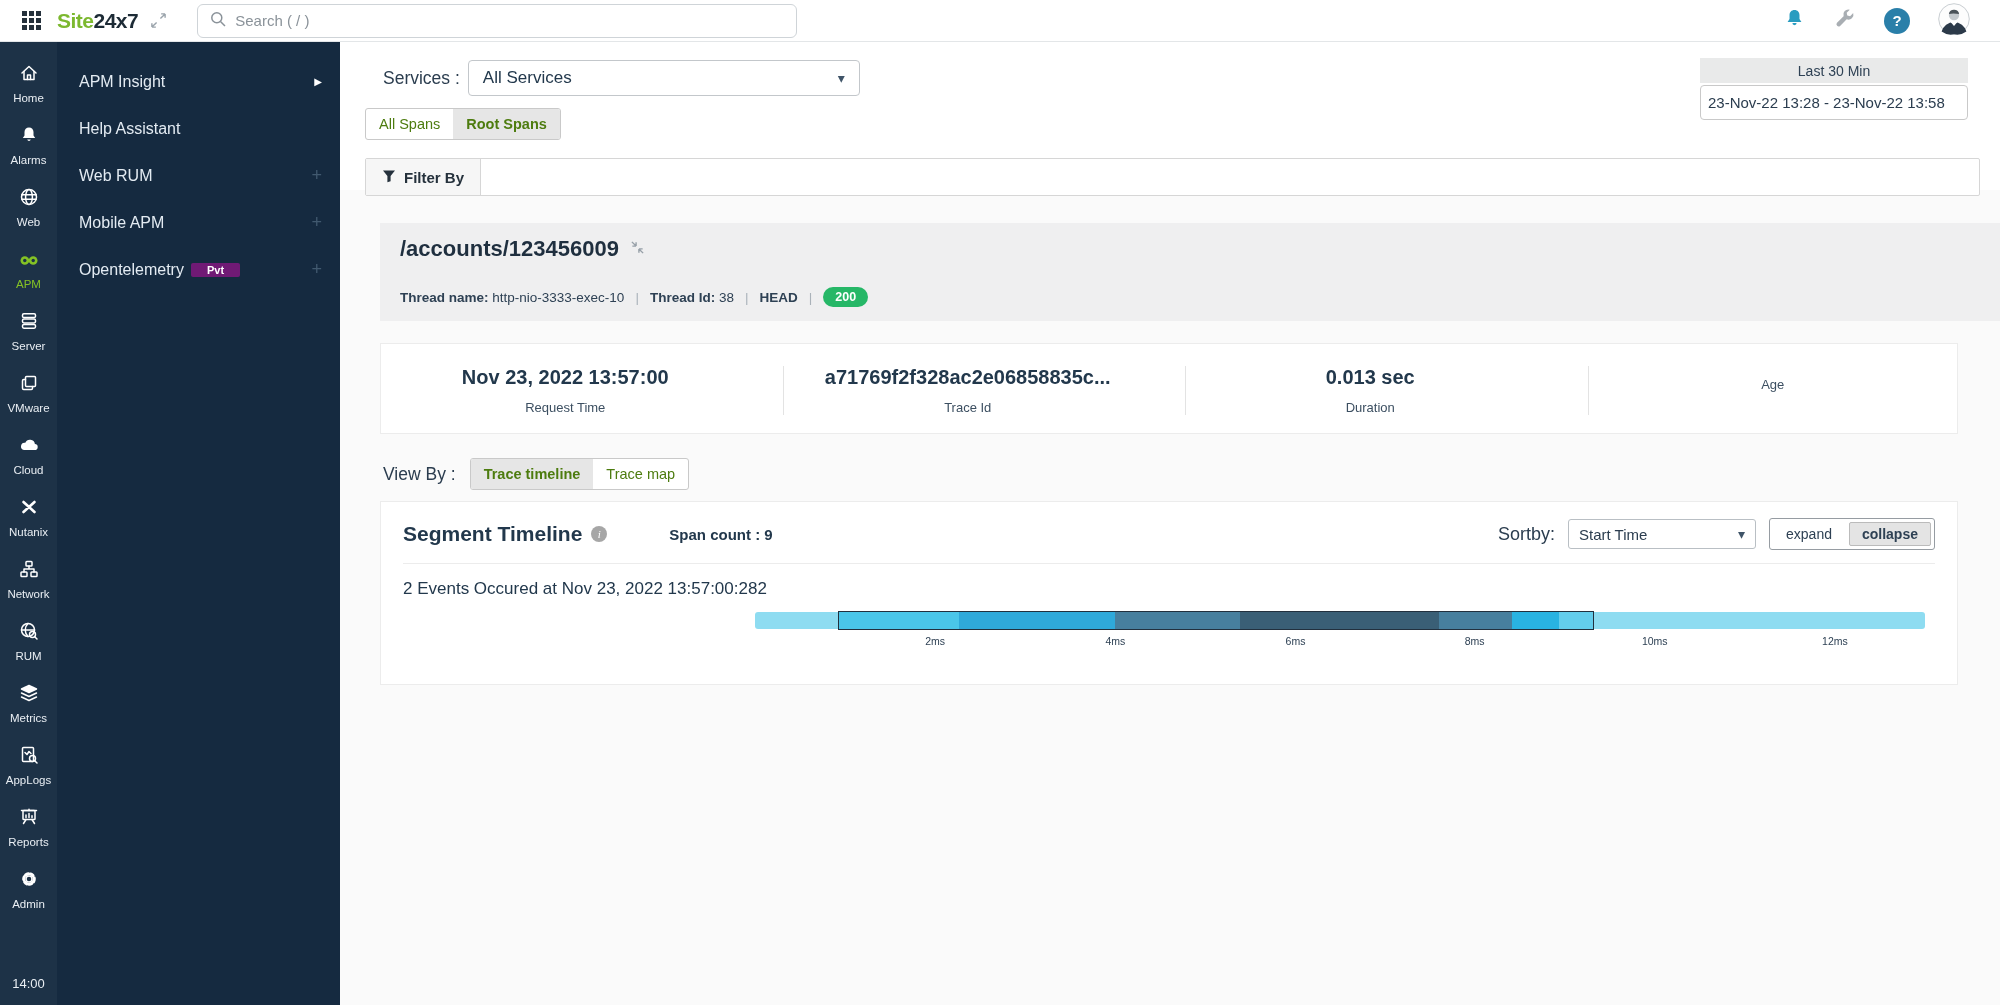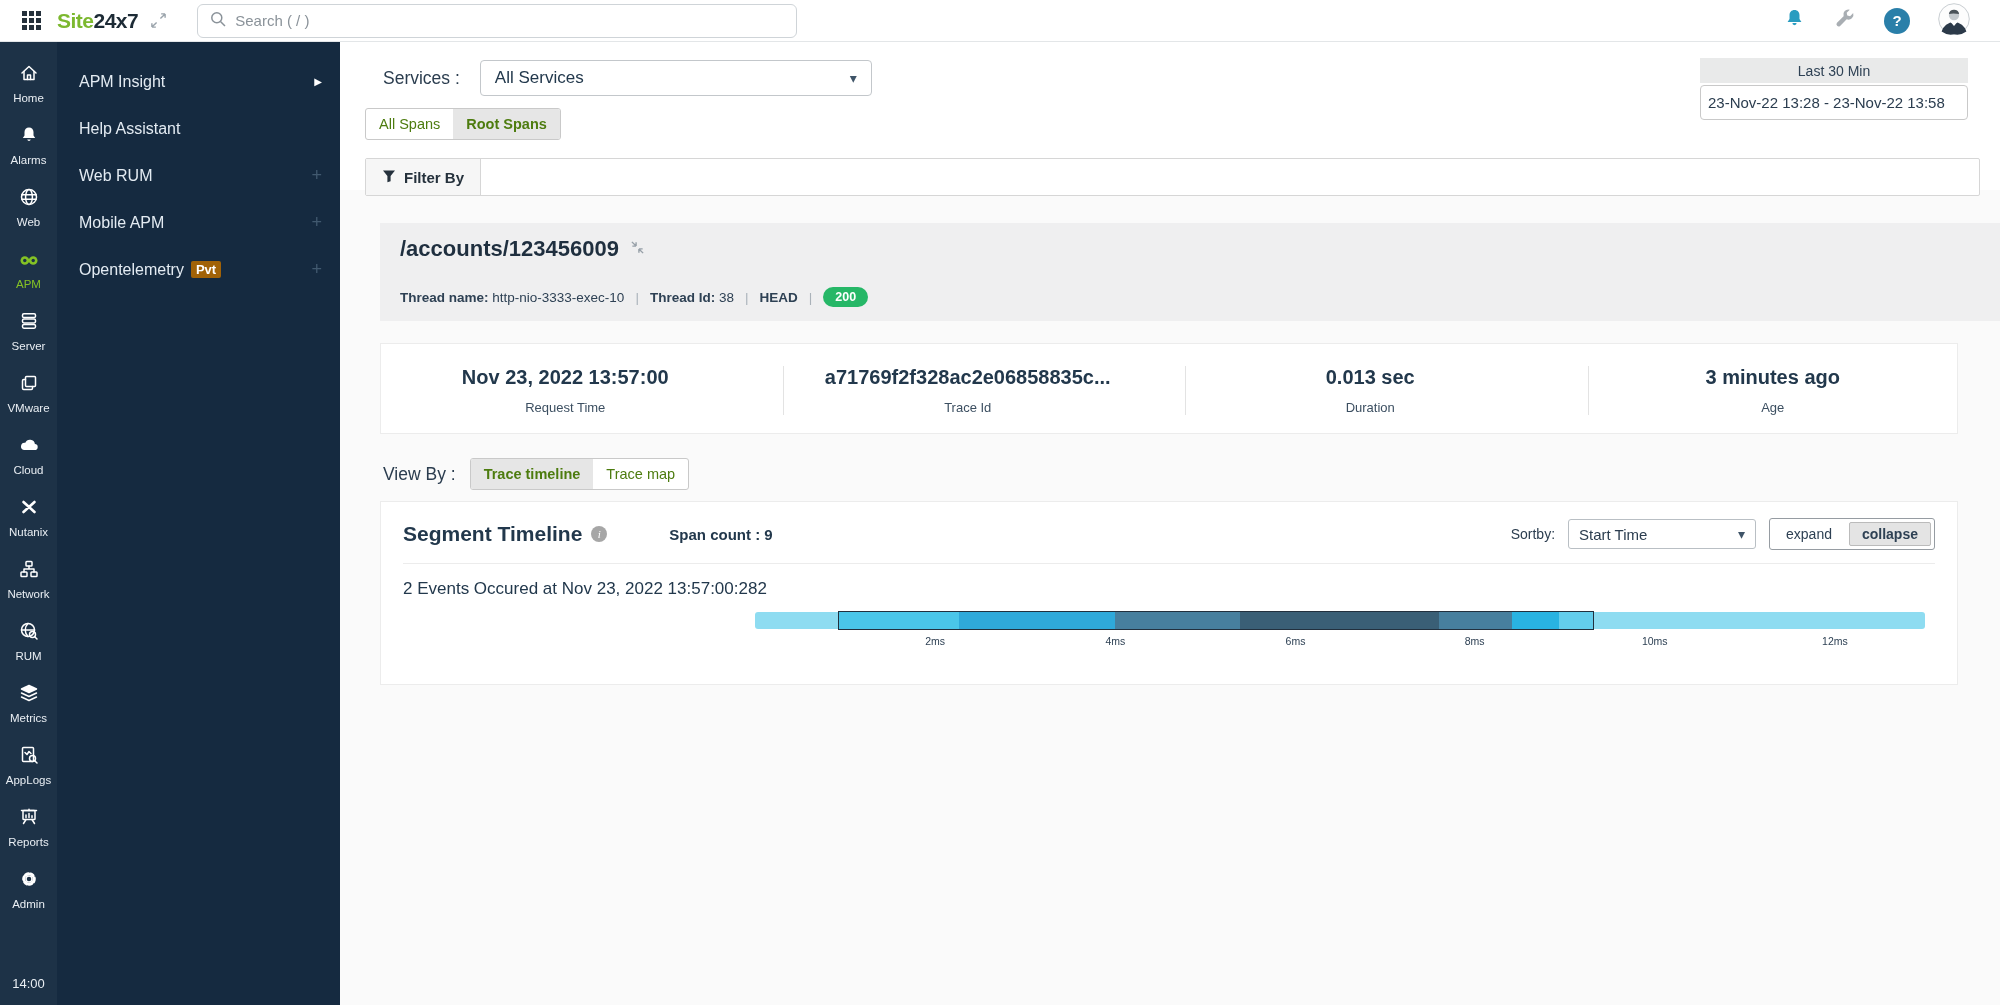--- a/index.html
+++ b/index.html
@@ -24,30 +24,30 @@
   
   .rail { width:57px; flex:0 0 57px; background:#1d3247; display:flex; flex-direction:column; align-items:center; padding-top:10px; }
   .r-item { width:100%; height:62px; display:flex; flex-direction:column; align-items:center; justify-content:center; gap:4px; cursor:pointer; }
   .r-label { font-size:11.5px; color:#e9eef3; }
   .r-item.active .r-label { color:#84c225; }
   .r-clock { margin-top:auto; margin-bottom:14px; color:#e9eef3; font-size:13px; }
 
   
   .panel { width:283px; flex:0 0 283px; background:#152a40; padding-top:16px; }
   .p-item { height:47px; display:flex; align-items:center; padding:0 18px 0 22px; color:#e3ebf2; font-size:16px; cursor:pointer; }
-  .p-badge { background:#a16207; color:#fff; font-size:13px; font-weight:bold; padding:1px 5px; border-radius:2px; margin-left:7px; }
+  .p-badge { background:#701a75; color:#fff; font-size:11px; font-weight:bold; padding:1px 16px; border-radius:2px; margin-left:7px; }
   .p-right { margin-left:auto; }
   .p-chevron { color:#fff; font-size:10px; }
   .p-plus { color:#41596f; font-size:18px; }
 
   
   .main { flex:1; position:relative; background:linear-gradient(#ffffff 0 148px, #fafafa 148px); overflow:hidden; }
 
   .svc-row { display:flex; align-items:center; margin:18px 0 0 43px; }
-  .svc-label { font-size:17.5px; margin-right:20px; }
+  .svc-label { font-size:17.5px; margin-right:8px; }
   .select-box { width:392px; height:36px; border:1px solid #c3c7cb; border-radius:4px; background:#fff; display:flex; align-items:center; padding:0 14px; font-size:17px; color:#22384c; cursor:pointer; }
   .caret { margin-left:auto; color:#3f5468; font-size:14px; }
 
   .range-widget { position:absolute; top:16px; right:32px; width:268px; }
   .range-head { background:#e9eaea; height:25px; font-size:14px; display:flex; align-items:center; justify-content:center; color:#2e4154; cursor:pointer; }
   .range-box { margin-top:2px; border:1px solid #c9c9c9; border-radius:4px; background:#fff; height:35px; display:flex; align-items:center; padding:0 7px; font-size:15px; white-space:nowrap; overflow:hidden; cursor:pointer; }
 
   .tabs { display:flex; gap:30px; margin:16px 0 0 43px; font-size:16.5px; color:#2e4154; }
   .tab { padding-bottom:7px; cursor:pointer; border-bottom:4px solid transparent; }
   .tab.active { font-weight:bold; border-bottom-color:#d8d8d8; }
@@ -77,21 +77,21 @@
 
   .viewby-row { display:flex; align-items:center; margin:24px 0 0 43px; gap:14px; }
   .viewby-label { font-size:17.5px; }
 
   .segment-card { margin:11px 42px 0 40px; background:#fff; border:1px solid #ececec; padding:16px 22px 30px; }
   .seg-head { display:flex; align-items:center; }
   .seg-title { font-size:21px; font-weight:600; color:#22384c; }
   .info-dot { width:16px; height:16px; border-radius:50%; background:#a6a6a6; color:#fff; font-size:11px; font-family:"Liberation Serif", serif; font-style:italic; display:flex; align-items:center; justify-content:center; margin-left:9px; }
   .span-count { margin-left:62px; font-size:15px; font-weight:600; color:#22384c; }
   .seg-right { margin-left:auto; display:flex; align-items:center; gap:13px; }
-  .sortby-label { font-size:14px; }
+  .sortby-label { font-size:18px; }
   .sort-select { width:188px; height:30px; font-size:15px; border:1px solid #b9bfc4; border-radius:3px; display:flex; align-items:center; padding:0 10px; cursor:pointer; background:#fff; }
   .ec-ctrl { border:1.5px solid #969ca2; border-radius:3px; padding:3px; display:inline-flex; gap:4px; background:#fff; font-size:14px; }
   .ec-opt { padding:3px 12px; cursor:pointer; color:#2e4154; border:1px solid transparent; border-radius:2px; }
   .ec-opt.on { background:#e4e4e4; border-color:#bbb; font-weight:bold; }
   .seg-divider { border-top:1px solid #ececec; margin-top:13px; }
   .events-text { margin-top:15px; font-size:17px; color:#22384c; }
 
   .tl-wrap { position:relative; margin-top:13px; height:42px; }
   .tl-bar { position:absolute; left:352px; width:1170px; height:17px; top:0; border-radius:3px; }
   .tl-box { position:absolute; top:-1px; height:19px; border:1px solid #22303e; display:flex; }
@@ -351,21 +351,20 @@
         </div>
         <div class="stat">
           <div class="stat-value">a71769f2f328ac2e06858835c...</div>
           <div class="stat-label">Trace Id</div>
         </div>
         <div class="stat">
           <div class="stat-value">0.013 sec</div>
           <div class="stat-label">Duration</div>
         </div>
         <div class="stat">
-          <div class="stat-value">3 minutes ago</div>
           <div class="stat-label">Age</div>
         </div>
       </div>
 
     <div class="viewby-row">
       <span class="viewby-label">View By :</span>
       <div class="seg-ctrl">
         <span class="seg-opt on" id="viewby-opt-0">Trace timeline</span>
         <span class="seg-opt" id="viewby-opt-1">Trace map</span>
       </div>

